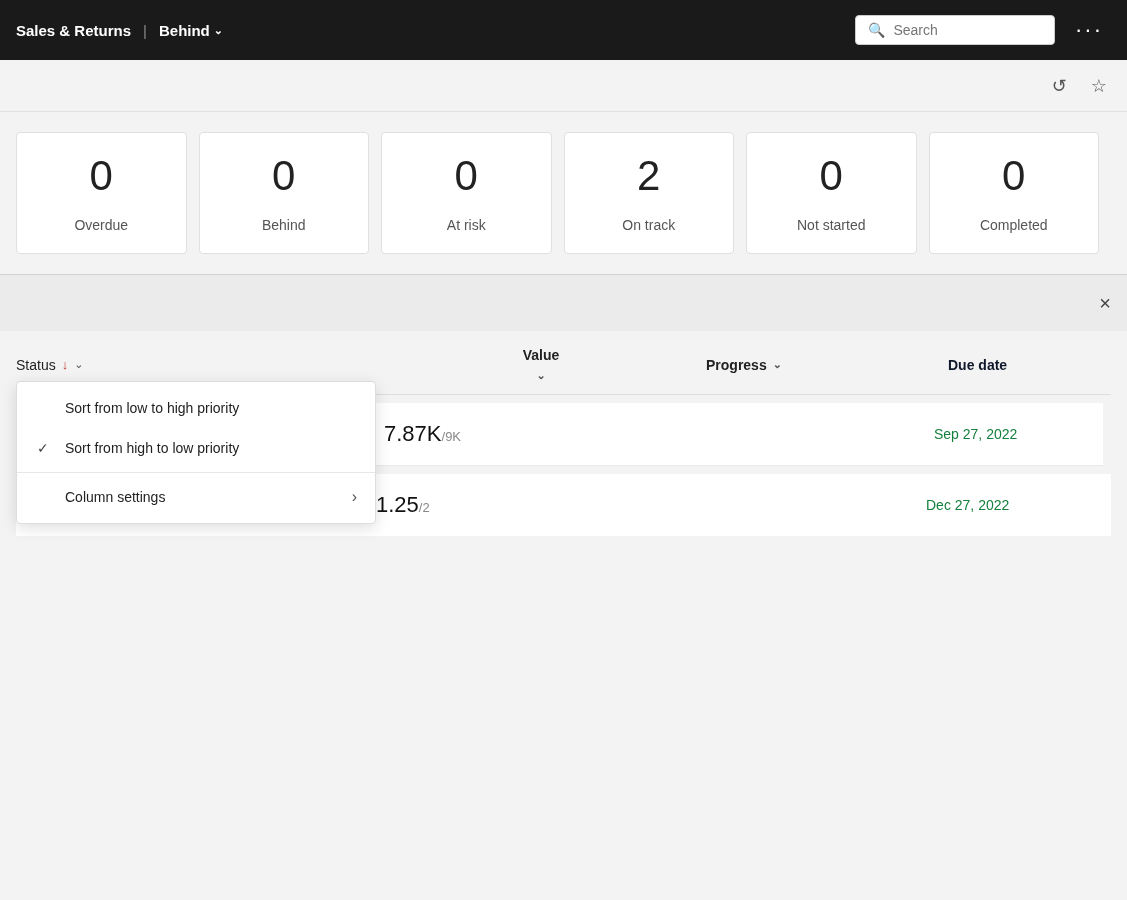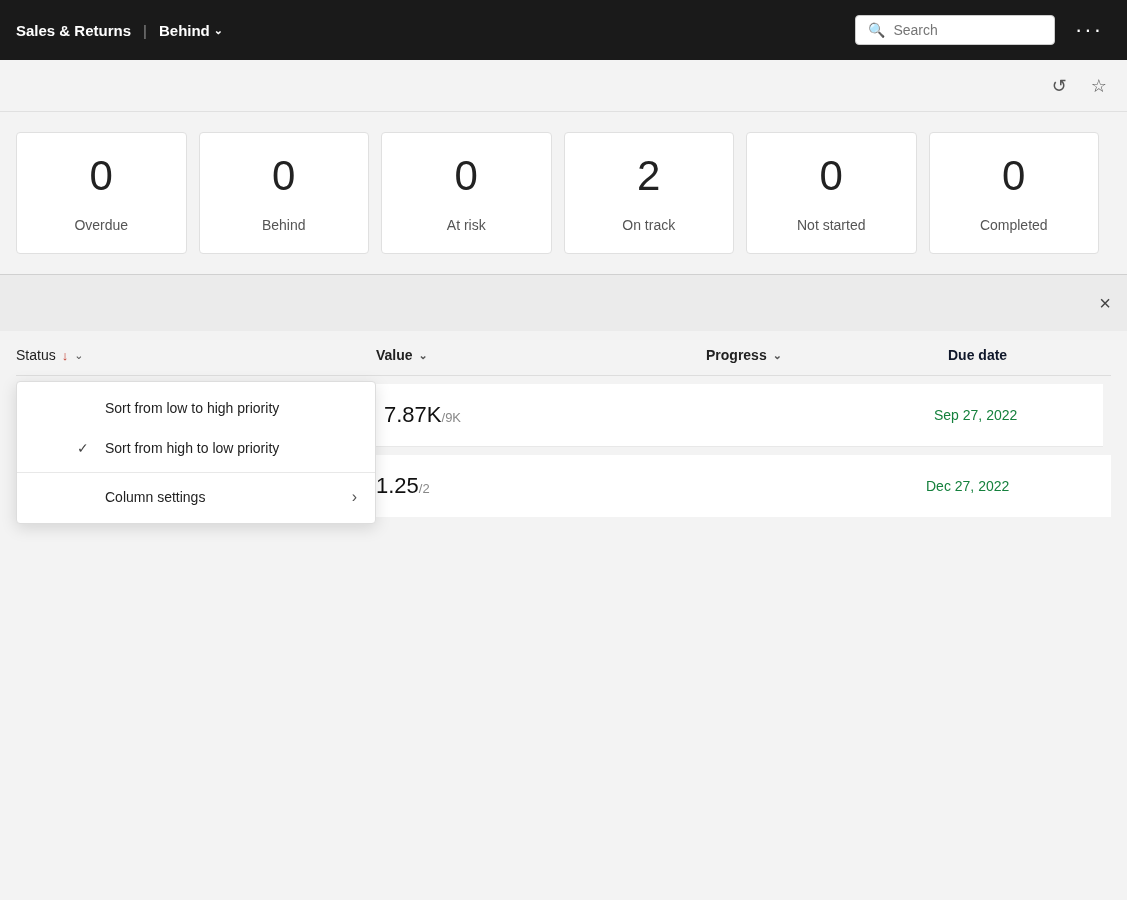--- a/index.html
+++ b/index.html
@@ -182,20 +182,21 @@
     }
     .col-value {
       width: 330px;
       display: flex;
       align-items: center;
       gap: 6px;
       font-size: 14px;
       font-weight: 600;
       color: #222;
       cursor: pointer;
+      flex-direction: column;
     }
     .col-progress {
       width: 242px;
       display: flex;
       align-items: center;
       gap: 6px;
       font-size: 14px;
       font-weight: 600;
       color: #222;
       cursor: pointer;
@@ -229,21 +230,20 @@
       padding: 6px 0;
     }
     .dropdown-item {
       display: flex;
       align-items: center;
       padding: 12px 20px;
       font-size: 14px;
       color: #222;
       cursor: pointer;
       position: relative;
-      margin-left: 40px;
     }
     .dropdown-item .check {
       width: 24px;
       color: #444;
       font-size: 14px;
       margin-right: 4px;
     }
     .dropdown-item.has-arrow::after {
       content: '›';
       position: absolute;

